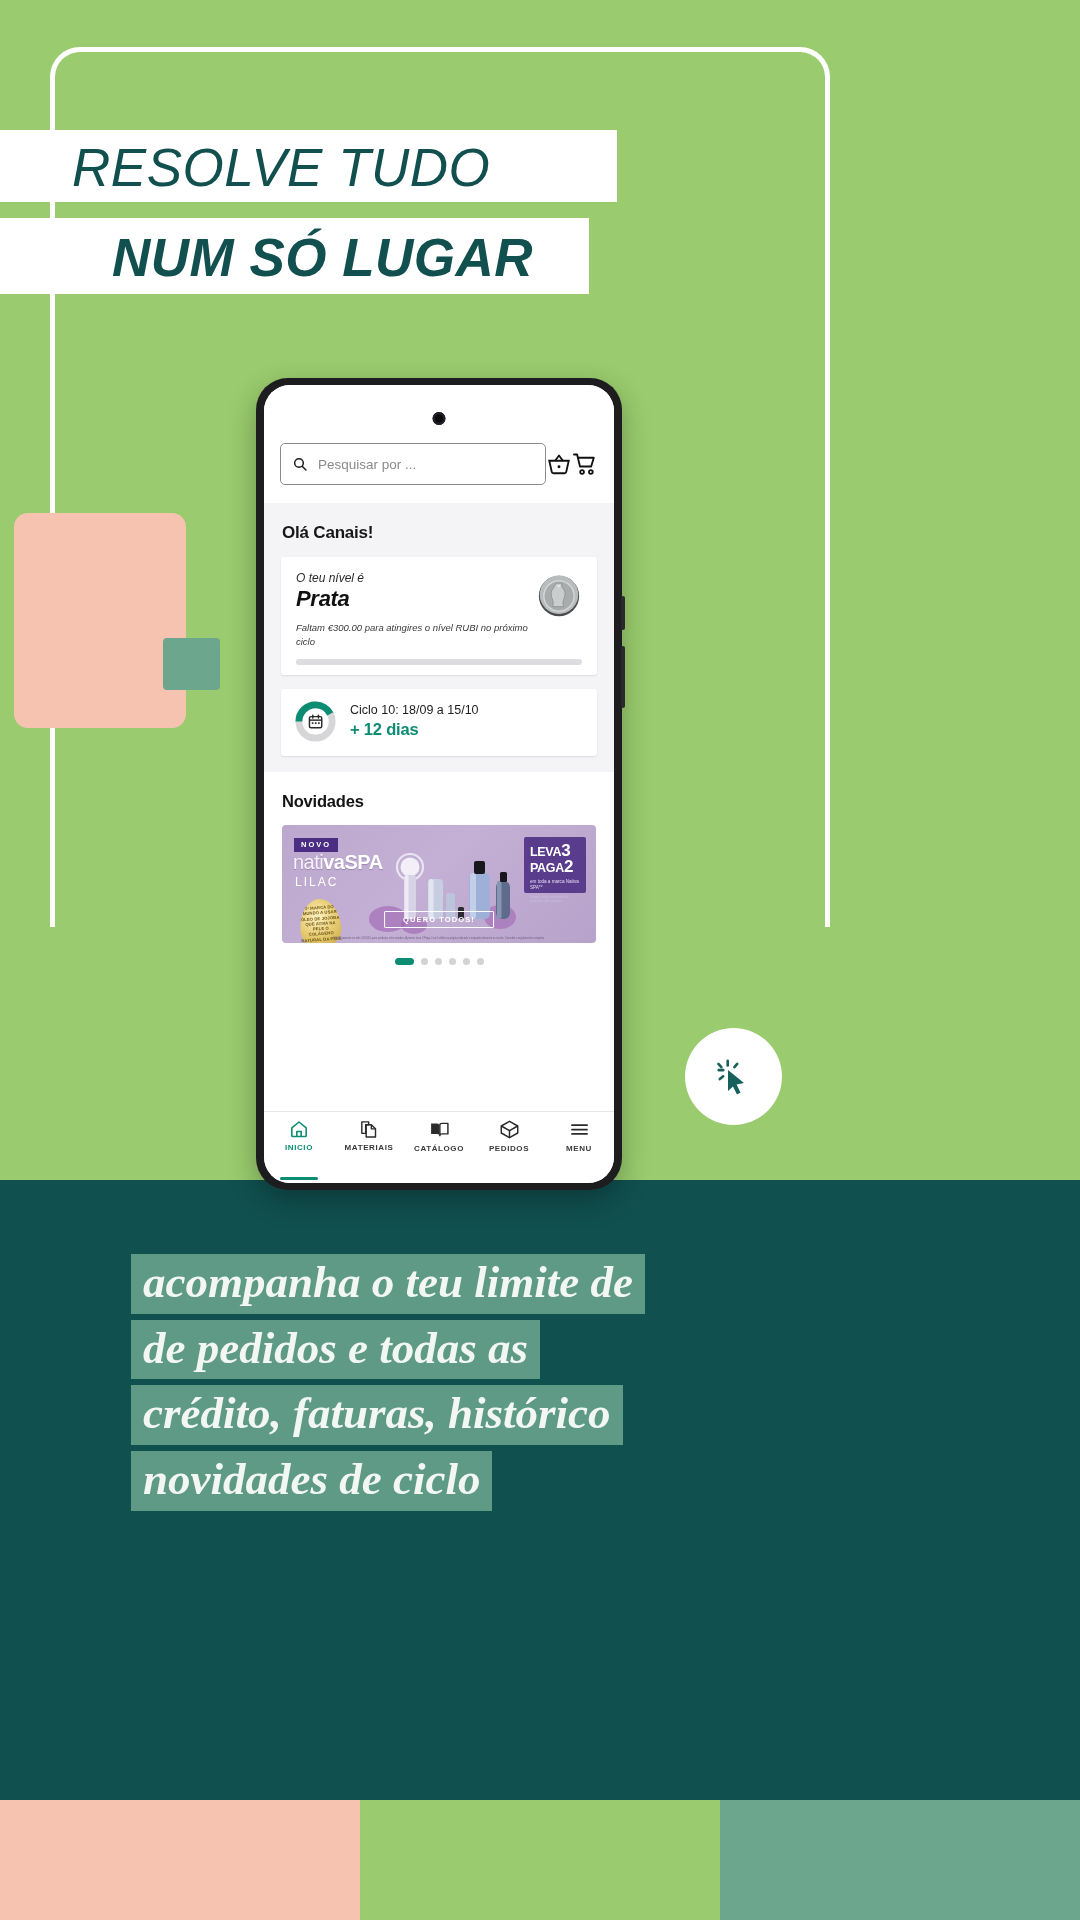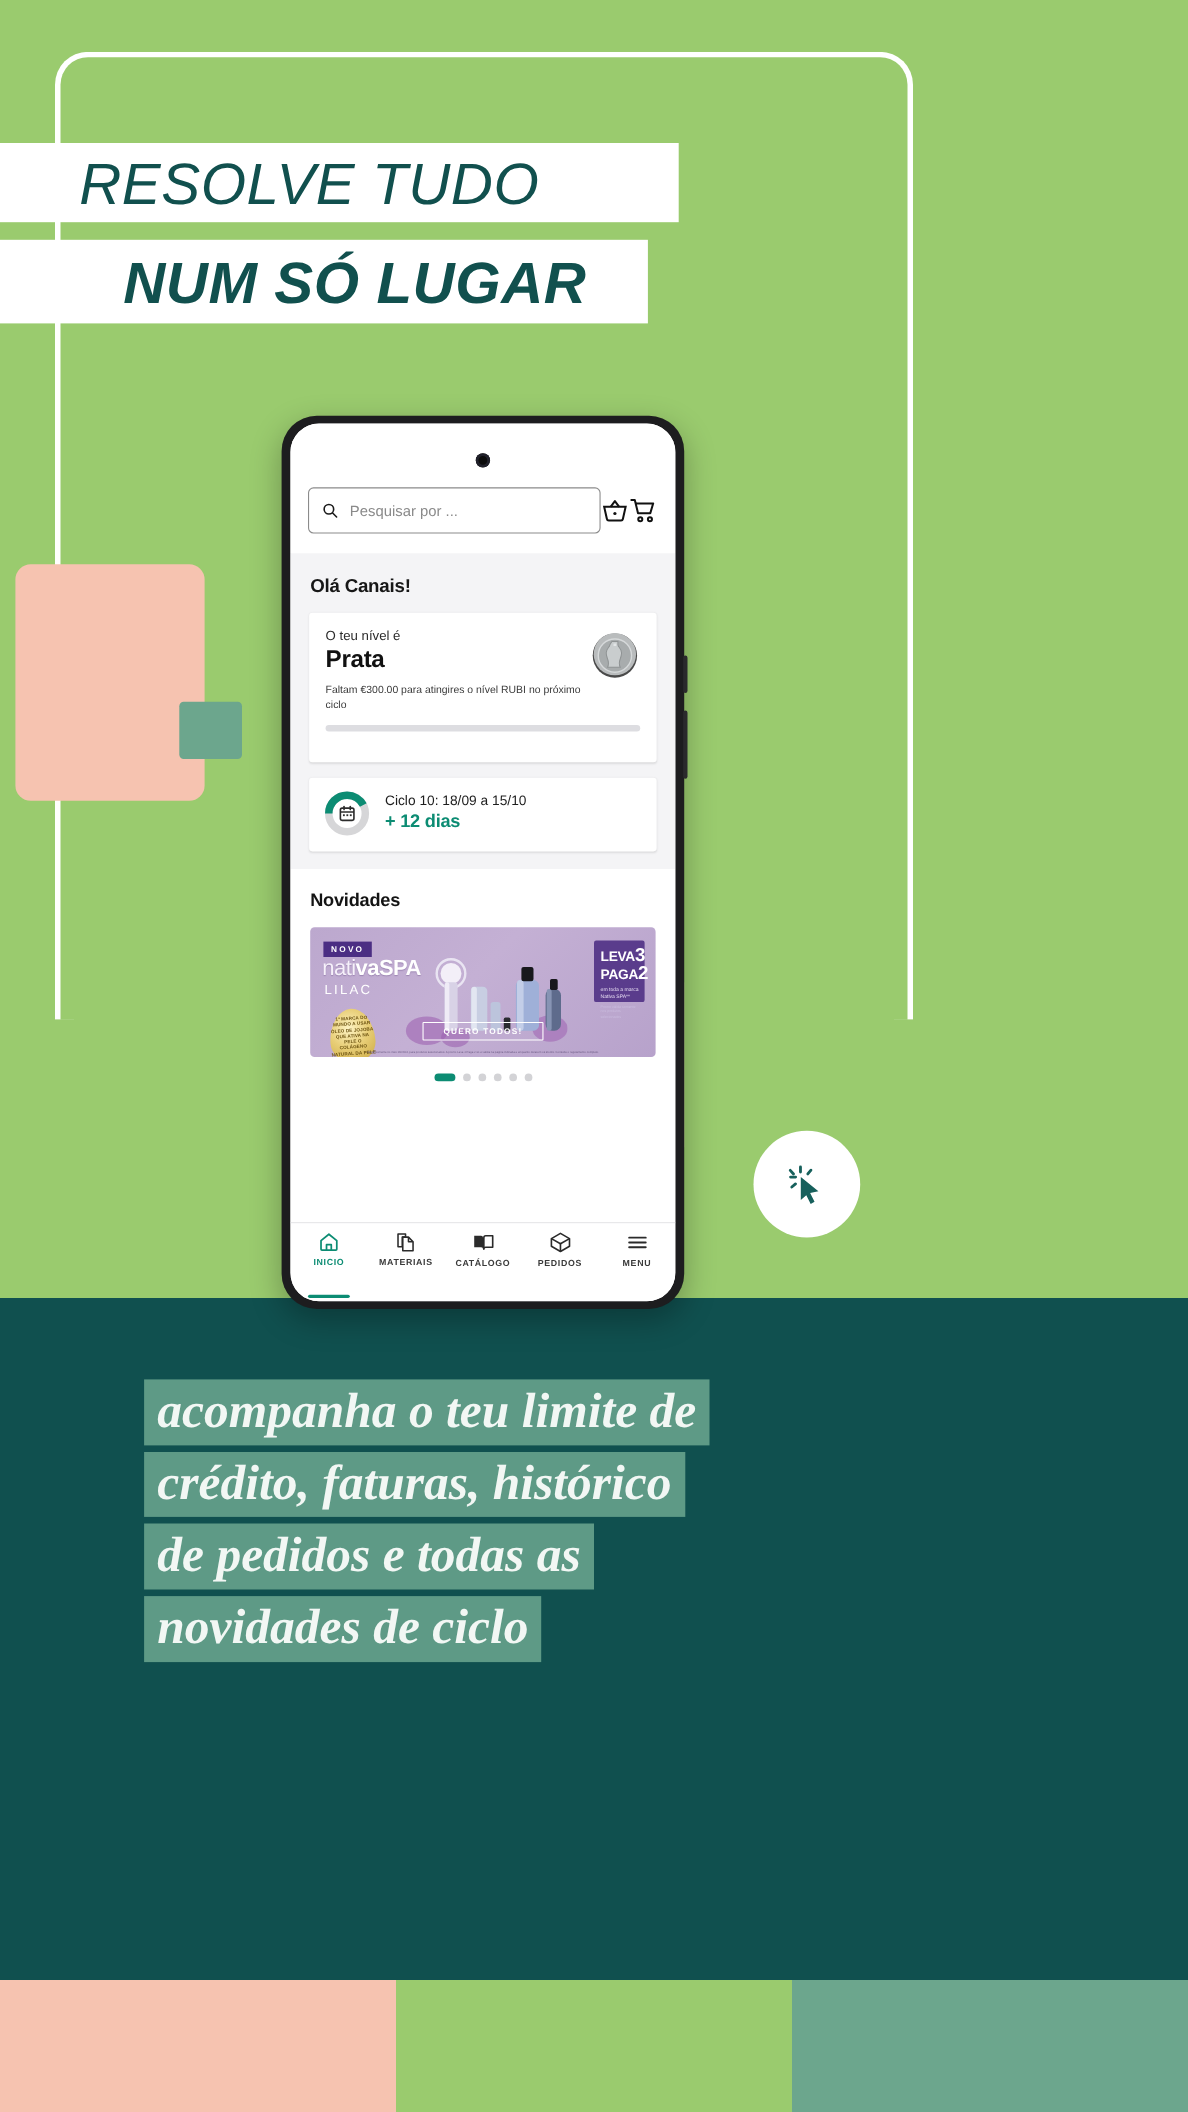--- a/index.html
+++ b/index.html
@@ -102,21 +102,21 @@
   .hdr-icon { width:26px; height:26px; flex:0 0 auto; }
 
   
   .grey-region { background:#F4F4F6; padding:0 0 16px 0; }
   .greeting { font-size:17px; font-weight:600; color:#171717; padding:20px 18px 14px 18px; letter-spacing:-.2px; }
 
   .card {
     background:#ffffff; margin:0 17px; border-radius:3px;
     box-shadow:0 1px 2px rgba(0,0,0,.10);
   }
-  .level-card { padding:14px 15px 28px 15px; position:relative; }
+  .level-card { padding:14px 15px 10px 15px; position:relative;font-style:italic; }
   .level-sub { font-size:12px; color:#2b2b2b; }
   .level-name { font-size:22px; font-weight:600; color:#111; margin-top:1px; letter-spacing:-.3px; }
   .level-note { font-size:9.5px; color:#3a3a3a; line-height:1.45; margin-top:9px; width:82%; }
   .level-bar { margin-top:10px; height:6px; border-radius:3px; background:#DDDDE1; }
   .medal { position:absolute; right:16px; top:17px; width:44px; height:44px; }
 
   .cycle-card { margin-top:14px; padding:11px 15px 13px 13px; display:flex; align-items:center; gap:13px; }
   .cycle-ring { width:43px; height:43px; flex:0 0 auto; position:relative; }
   .cycle-text-1 { font-size:12.5px; color:#1e1e1e; }
   .cycle-text-2 { font-size:16.5px; font-weight:600; color:#0C8C73; margin-top:3px; letter-spacing:-.2px; }
@@ -147,21 +147,21 @@
   }
   .banner-seal {
     position:absolute; left:18px; top:74px; width:41px; height:49px;
     background:radial-gradient(circle at 42% 36%,#FDF3C4 0%,#E8CE77 45%,#C9A63F 100%);
     border-radius:50% 50% 50% 50% / 62% 62% 38% 38%;
     transform:rotate(-4deg);
     display:flex; align-items:center; justify-content:center; text-align:center;
   }
   .banner-seal span { font-size:4.2px; color:#6B5210; font-weight:700; line-height:1.25; letter-spacing:.1px; }
   .banner-promo {
-    position:absolute; right:10px; top:12px; width:46px; height:56px;
+    position:absolute; right:10px; top:12px; width:62px; height:56px;
     background:#5A3C8C; border-radius:2px; padding:6px 5px 0 6px;
   }
   .promo-l1 { font-size:12.5px; color:#fff; font-weight:600; line-height:.98; letter-spacing:-.3px; }
   .promo-l1 i { font-style:normal; font-size:17px; }
   .promo-sub { font-size:4.6px; color:#E6DCF2; line-height:1.35; margin-top:3px; }
   .promo-sub2 { font-size:3.2px; color:#C9BBDE; line-height:1.3; margin-top:4px; }
   .banner-cta {
     position:absolute; left:50%; bottom:15px; transform:translateX(-50%);
     border:1.1px solid #fff; border-radius:1px; padding:3px 18px;
     font-size:7.5px; color:#fff; font-weight:600; letter-spacing:1.1px;
@@ -403,22 +403,22 @@
         </svg>
         <span class="nav-label">MENU</span>
       </div>
     </div>
     <div class="phone-chin"></div>
   </div>
 </div>
 
 <div class="script-block">
   <div class="script-row"><span class="script-line">acompanha o teu limite de</span></div>
+  <div class="script-row"><span class="script-line">de pedidos e todas as</span></div>
   <div class="script-row"><span class="script-line">crédito, faturas, histórico</span></div>
-  <div class="script-row"><span class="script-line">de pedidos e todas as</span></div>
   <div class="script-row"><span class="script-line">novidades de ciclo</span></div>
 </div>
 
 <div class="bottom-strip">
   <div style="background:#F6C3B0"></div>
   <div style="background:#9ACB6E"></div>
   <div style="background:#6CA68D"></div>
 </div>
 
 </body></html>

